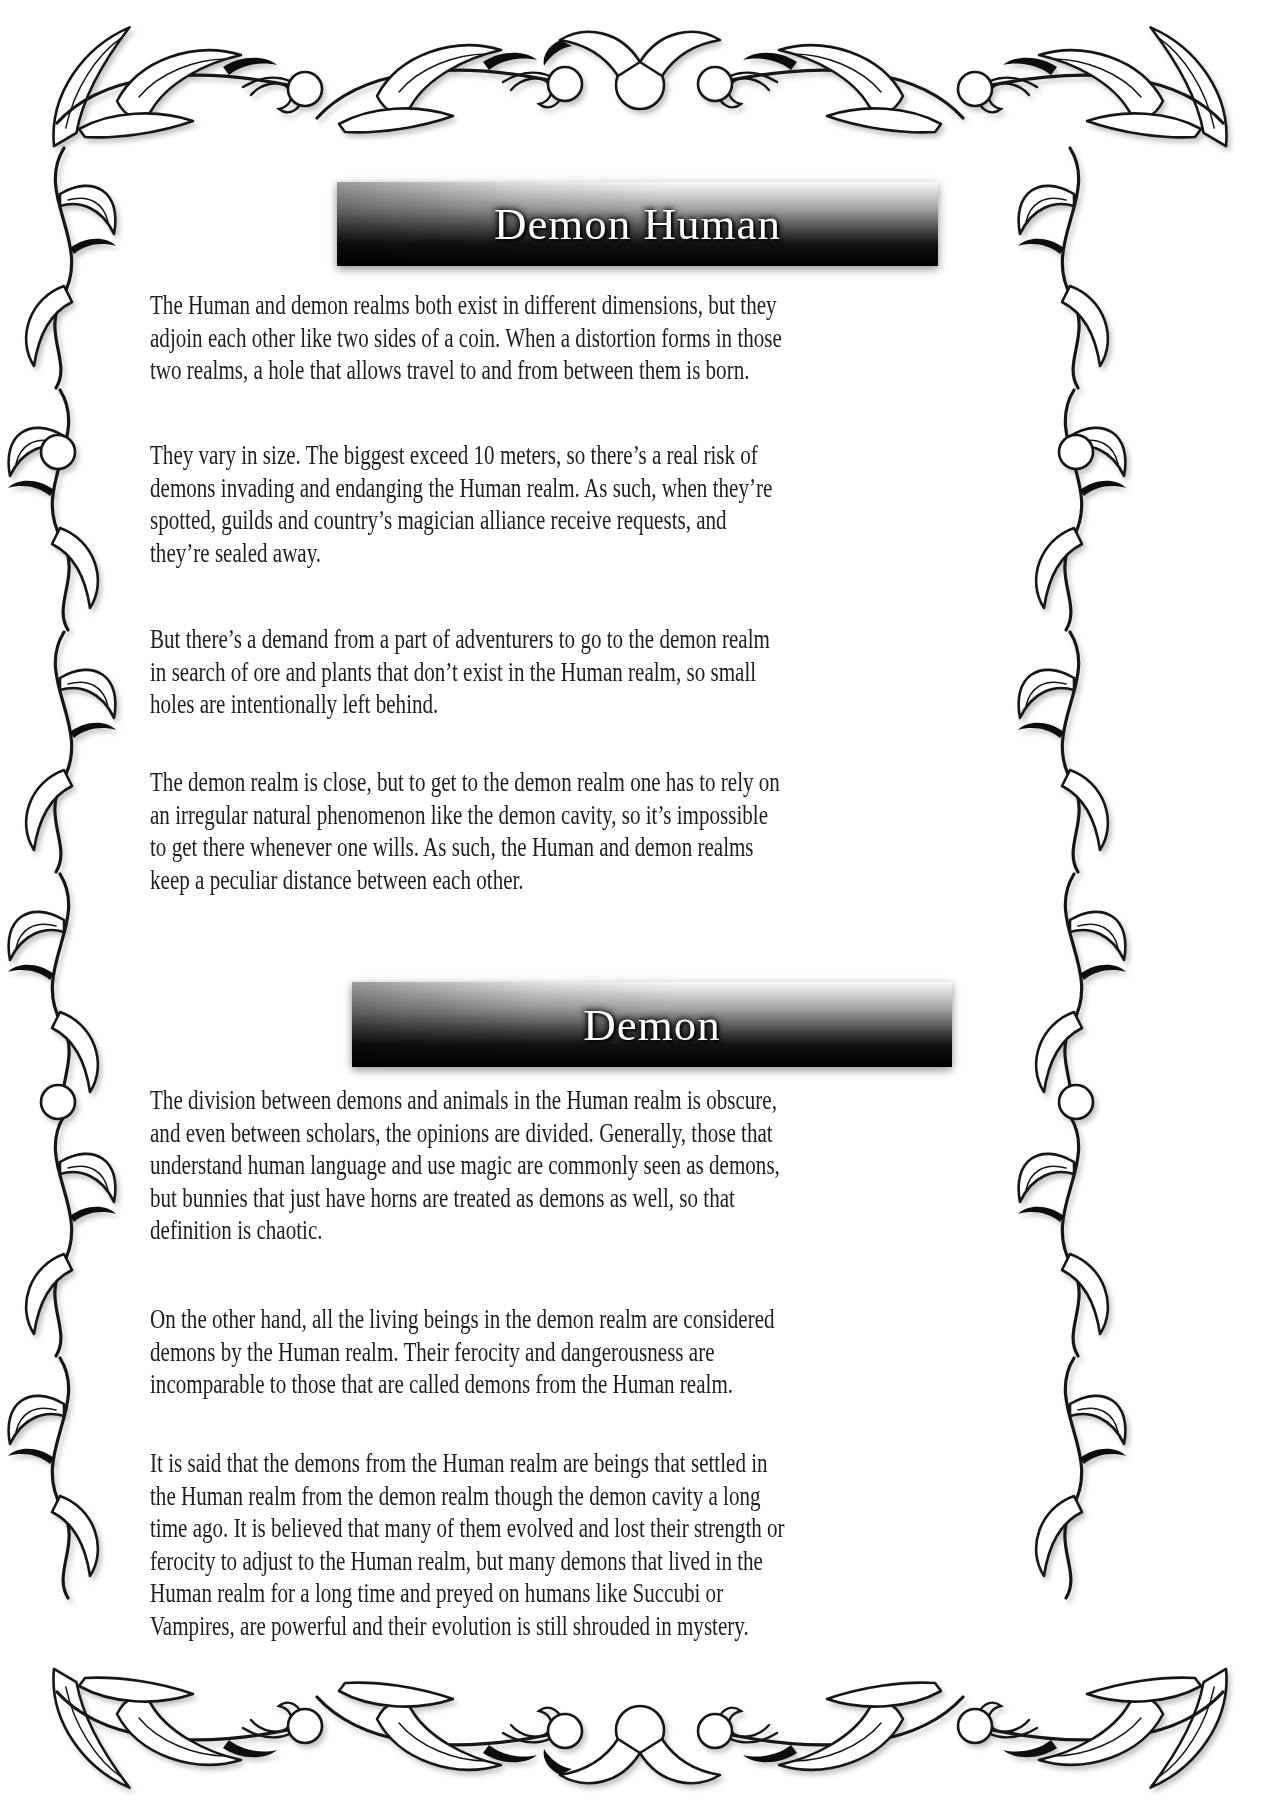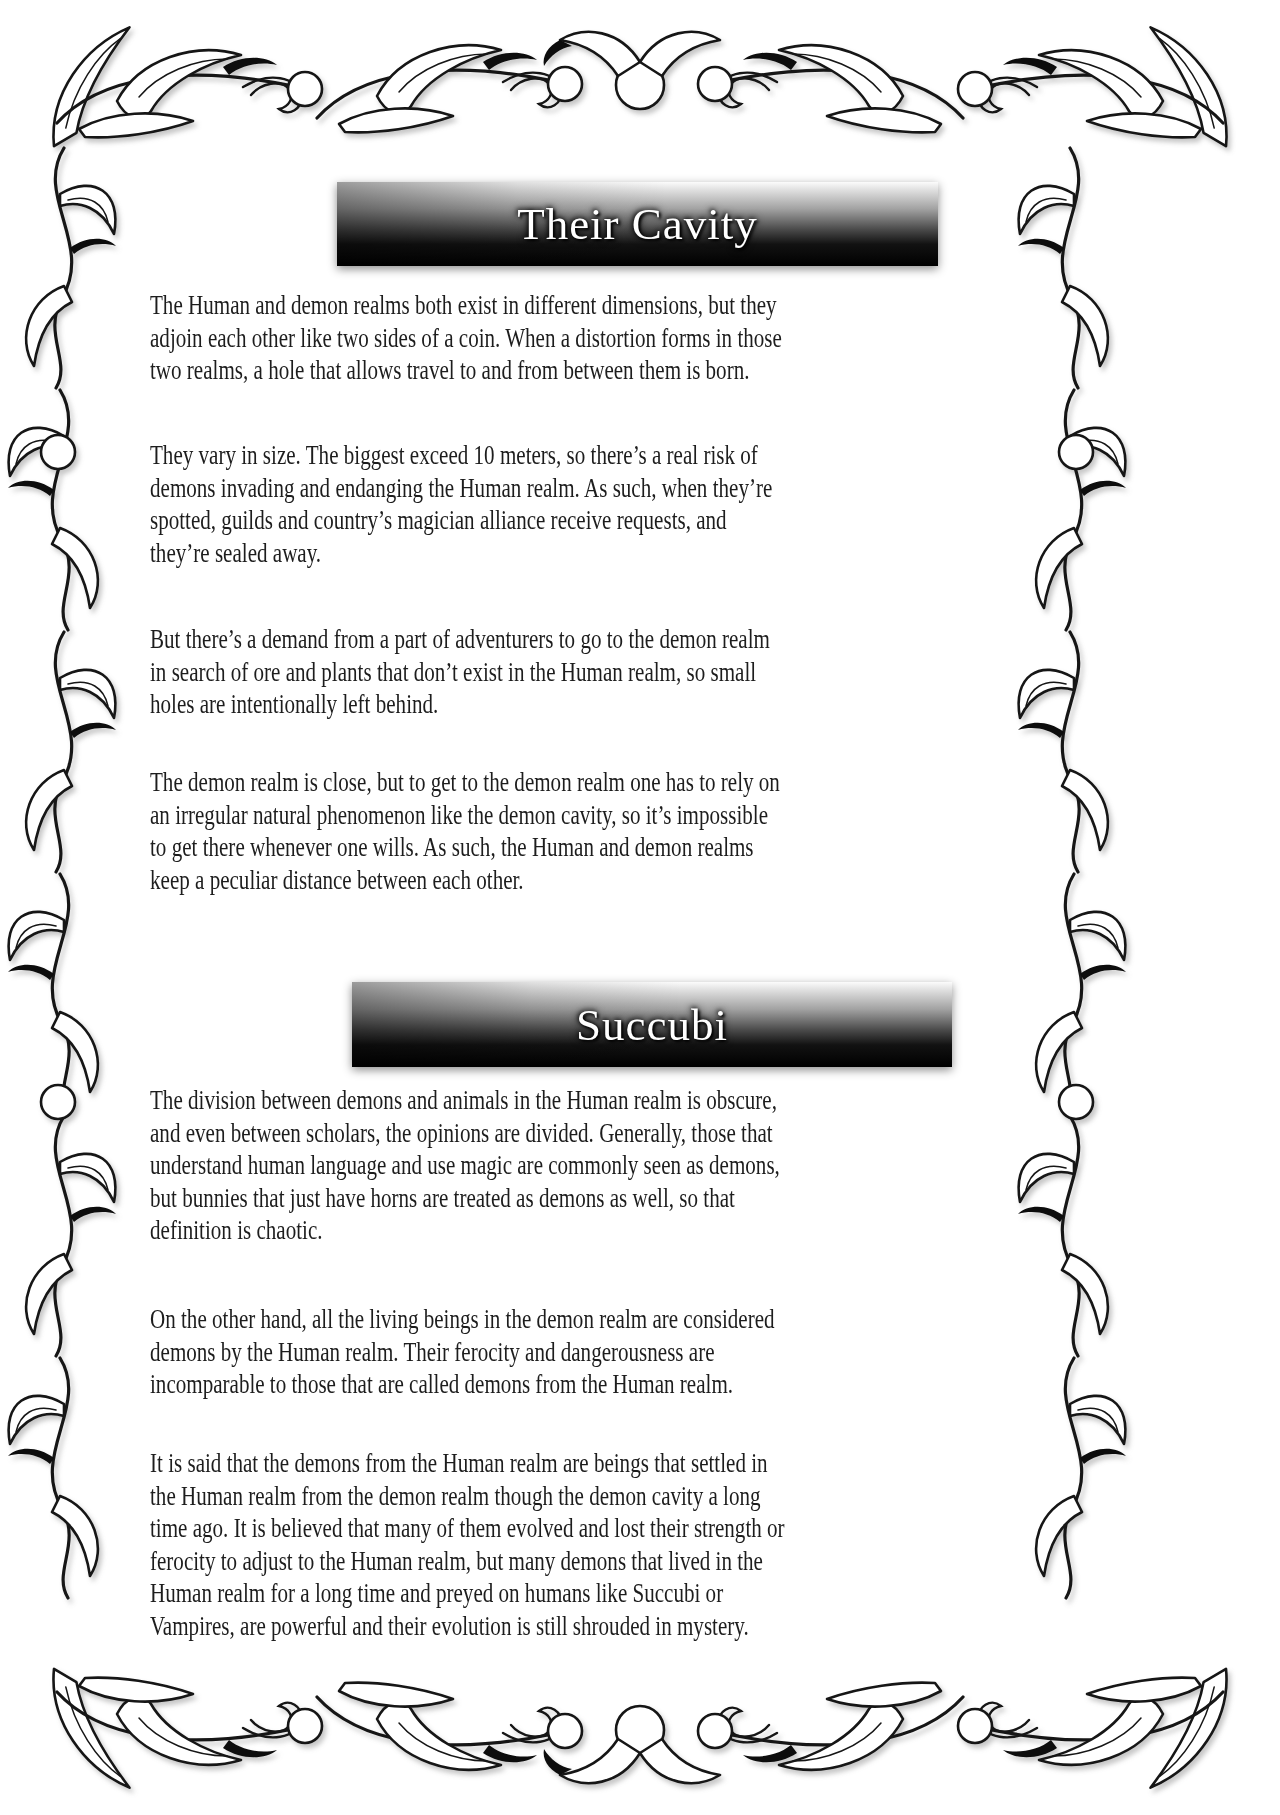--- a/index.html
+++ b/index.html
@@ -123,25 +123,25 @@
     </g>
     <g>
       <use href="#vchain" transform="translate(6,0)"></use>
     </g>
     <g>
       <use href="#vchain" transform="translate(1128,0) scale(-1,1)"></use>
     </g>
   </svg>
 
   <div class="banner banner-1">
-    <span class="banner-title">Their Cavity</span>
+    <span class="banner-title">Demon Human</span>
   </div>
 
   <div class="banner banner-2">
-    <span class="banner-title">Succubi</span>
+    <span class="banner-title">Demon</span>
   </div>
 
   <div class="text-col">
     <div class="para p1">The Human and demon realms both exist in different dimensions, but they
 adjoin each other like two sides of a coin. When a distortion forms in those
 two realms, a hole that allows travel to and from between them is born.</div>
     <div class="para p2">They vary in size. The biggest exceed 10 meters, so there’s a real risk of
 demons invading and endanging the Human realm. As such, when they’re
 spotted, guilds and country’s magician alliance receive requests, and
 they’re sealed away.</div>

